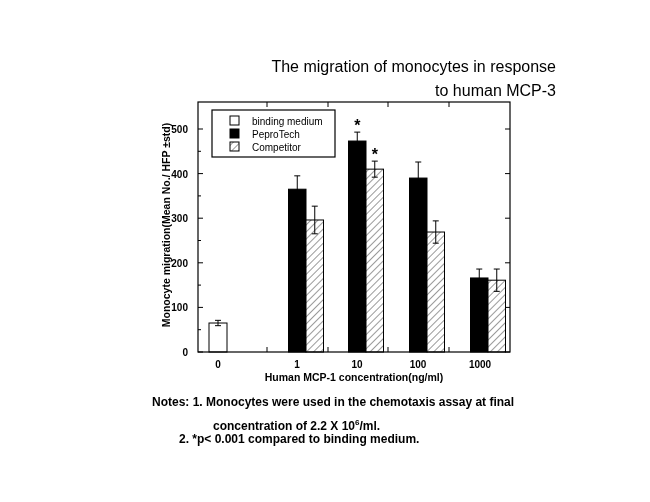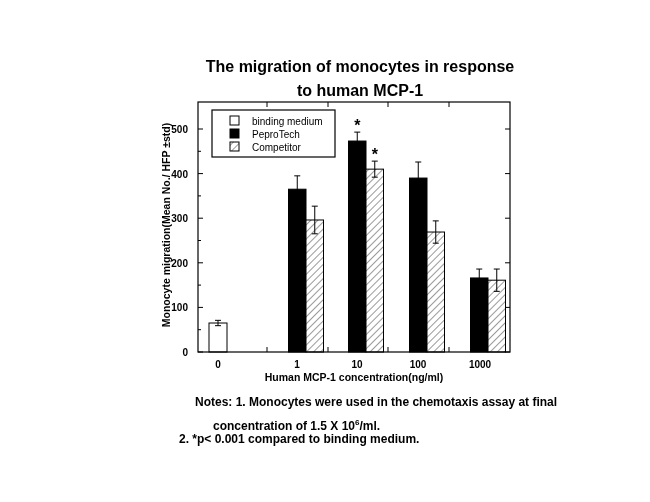--- a/index.html
+++ b/index.html
@@ -1,30 +1,30 @@
 <!DOCTYPE html>
 <html><head>
   <meta charset="utf-8">
   <style>
     html, body { margin: 0; padding: 0; background: #ffffff; }
     body { width: 650px; height: 502px; position: relative; overflow: hidden;
       font-family: "Liberation Sans", sans-serif; color: #000; }
-    .title { position: absolute; left: 150px; width: 420px; text-align: center;
-      font-weight: bold; font-size: 16px; }
+    .title { position: absolute; left: 136px; width: 420px; text-align: right;
+      font-weight: normal; font-size: 16px; }
     #t1 { top: 58px; }
     #t2 { top: 82px; }
     svg { position: absolute; left: 0; top: 0; }
     .note { position: absolute; font-weight: bold; font-size: 12px; white-space: nowrap; }
     .note sup { font-size: 8px; }
   </style>
 </head>
 <body>
 
 <div class="title" id="t1">The migration of monocytes in response</div>
-<div class="title" id="t2">to human MCP-1</div>
+<div class="title" id="t2">to human MCP-3</div>
 
 <svg id="chart" width="650" height="502">
   <defs>
     <pattern id="hatch" patternUnits="userSpaceOnUse" width="5" height="5" patternTransform="rotate(45)">
       <rect width="5" height="5" fill="#fff"></rect>
       <line x1="0" y1="0" x2="0" y2="5" stroke="#555" stroke-width="1.2"></line>
     </pattern>
   </defs>
   <g id="bars">
       <rect x="209" y="323.01" width="18" height="28.99000000000001" fill="#fff" stroke="#000" stroke-width="1"></rect>
@@ -111,15 +111,15 @@
       <rect x="212" y="110" width="123" height="47" fill="#fff" stroke="#000" stroke-width="1.2"></rect>
       <rect x="230" y="116" width="9" height="9" fill="#fff" stroke="#000" stroke-width="1"></rect>
       <text x="252" y="125" font-size="10" font-family="Liberation Sans, sans-serif">binding medium</text>
       <rect x="230" y="129" width="9" height="9" fill="#000" stroke="#000" stroke-width="1"></rect>
       <text x="252" y="138" font-size="10" font-family="Liberation Sans, sans-serif">PeproTech</text>
       <rect x="230" y="142" width="9" height="9" fill="url(#hatch)" stroke="#000" stroke-width="1"></rect>
       <text x="252" y="151" font-size="10" font-family="Liberation Sans, sans-serif">Competitor</text>
     </g>
 </svg>
 
-<div class="note" style="left:152px; top:395px;margin-left:43px;">Notes: 1. Monocytes were used in the chemotaxis assay at final</div>
-<div class="note" style="left:213px; top:418px;"><span>concentration of 1.5 X 10</span><sup>6</sup><span>/ml.</span></div>
+<div class="note" style="left:152px; top:395px;">Notes: 1. Monocytes were used in the chemotaxis assay at final</div>
+<div class="note" style="left:213px; top:418px;"><span>concentration of 2.2 X 10</span><sup>6</sup><span>/ml.</span></div>
 <div class="note" style="left:179px; top:432px;">2. *p&lt; 0.001 compared to binding medium.</div>
 
 </body></html>

